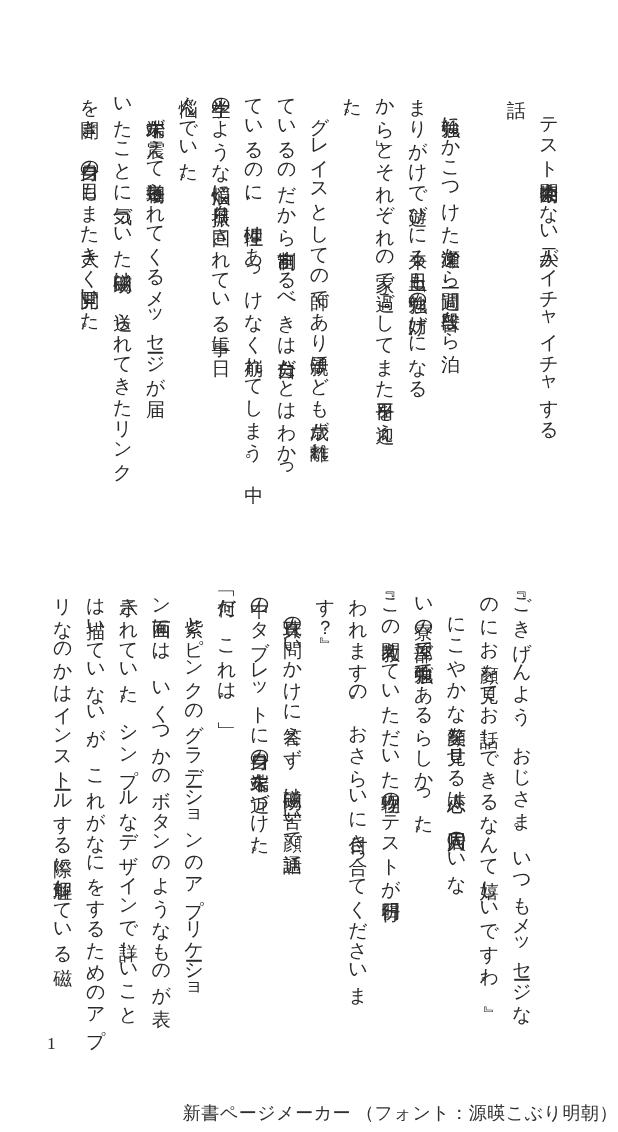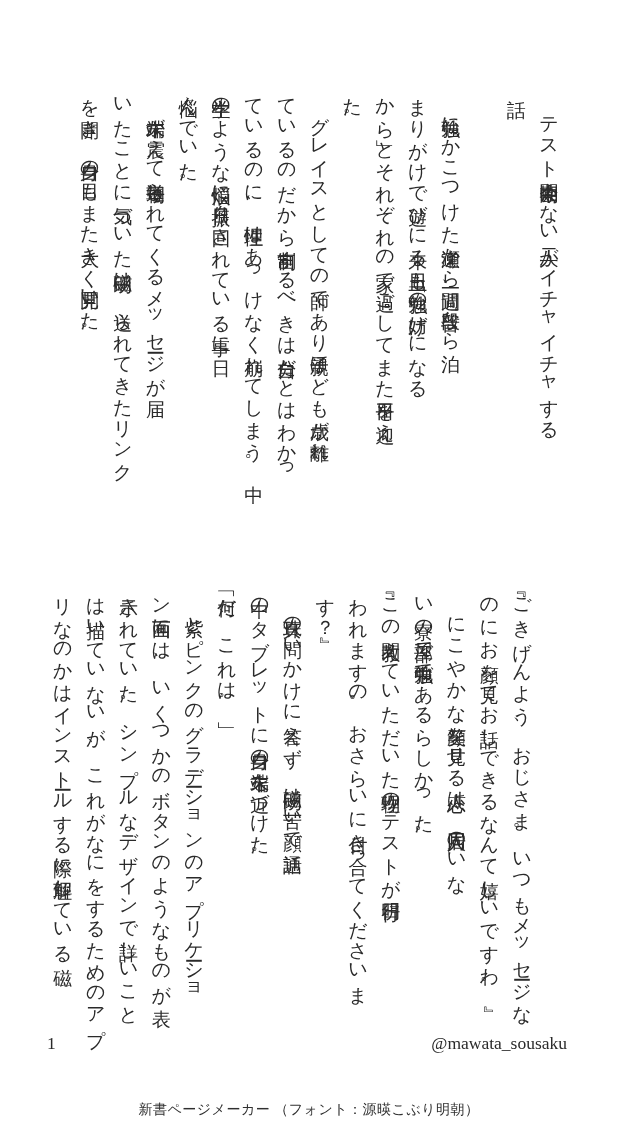--- a/index.html
+++ b/index.html
@@ -44,22 +44,22 @@
     justify-content: space-between;
     align-items: baseline;
     font-size: 17.5px;
     color: #2a2a2a;
   }
   .credit {
     position: absolute;
     top: 1101px;
     left: 0;
     width: 100%;
-    text-align: center;
-    font-size: 14px;
+    text-align: right;
+    font-size: 18px;
     letter-spacing: 0.5px;
     color: #2f2f2f;
   }
 </style>
 </head>
 <body>
 
 <div class="page">
 
   <div class="vtext upper">　テスト期間中会えない二人がイチャイチャする
@@ -89,18 +89,17 @@
 中のタブレットに自身の端末を近づけた。
 「何だ、これは。」
 　紫とピンクのグラデーションのアプリケーショ
 ン画面には、いくつかのボタンのようなものが表
 示されていた。シンプルなデザインで詳しいこと
 は描いていないが、これがなにをするためのアプ
 リなのかはインストールする際に理解している磁</div>
 
   <div class="bottom-row">
     <span>1</span>
-    <span>@mawata_sousaku</span>
   </div>
 
   <div class="credit">新書ページメーカー （フォント：源暎こぶり明朝）</div>
 
 </div>
 
 </body></html>

